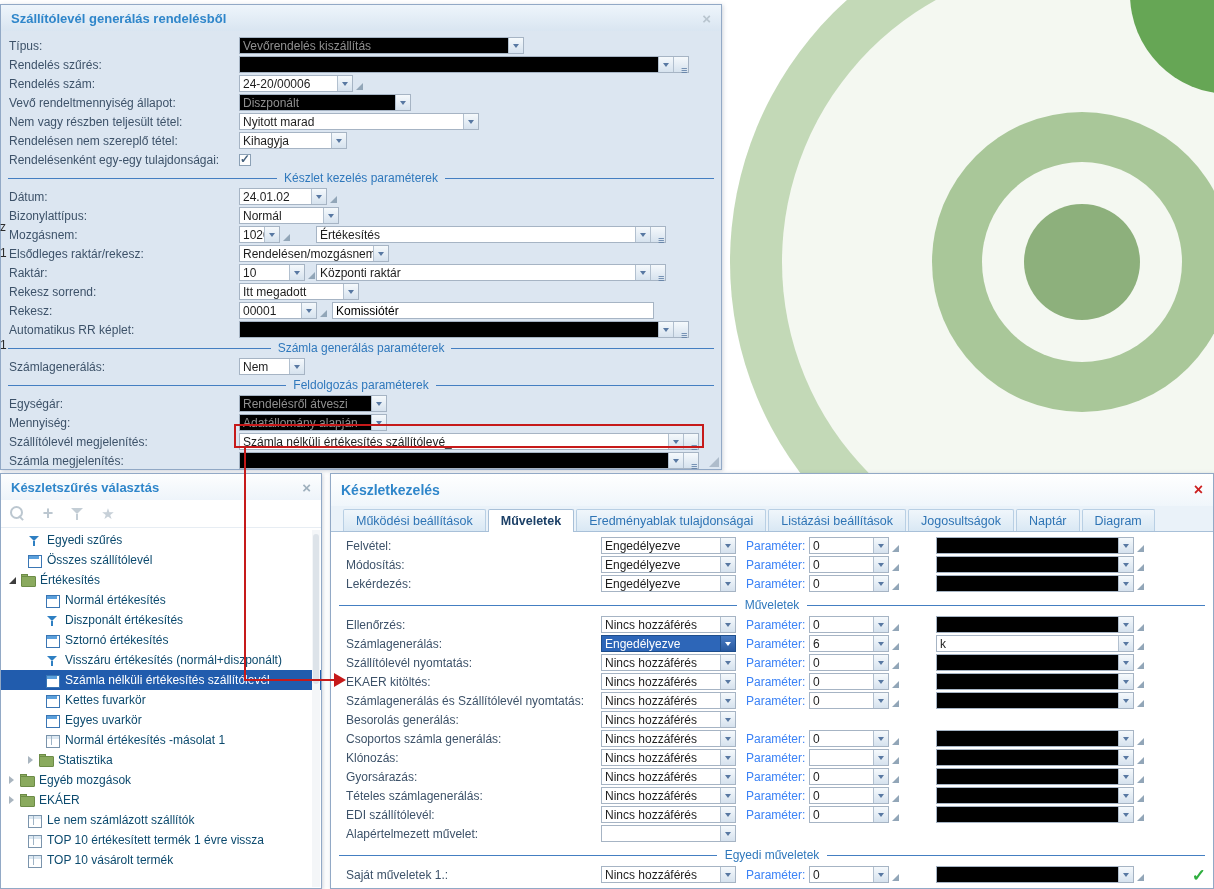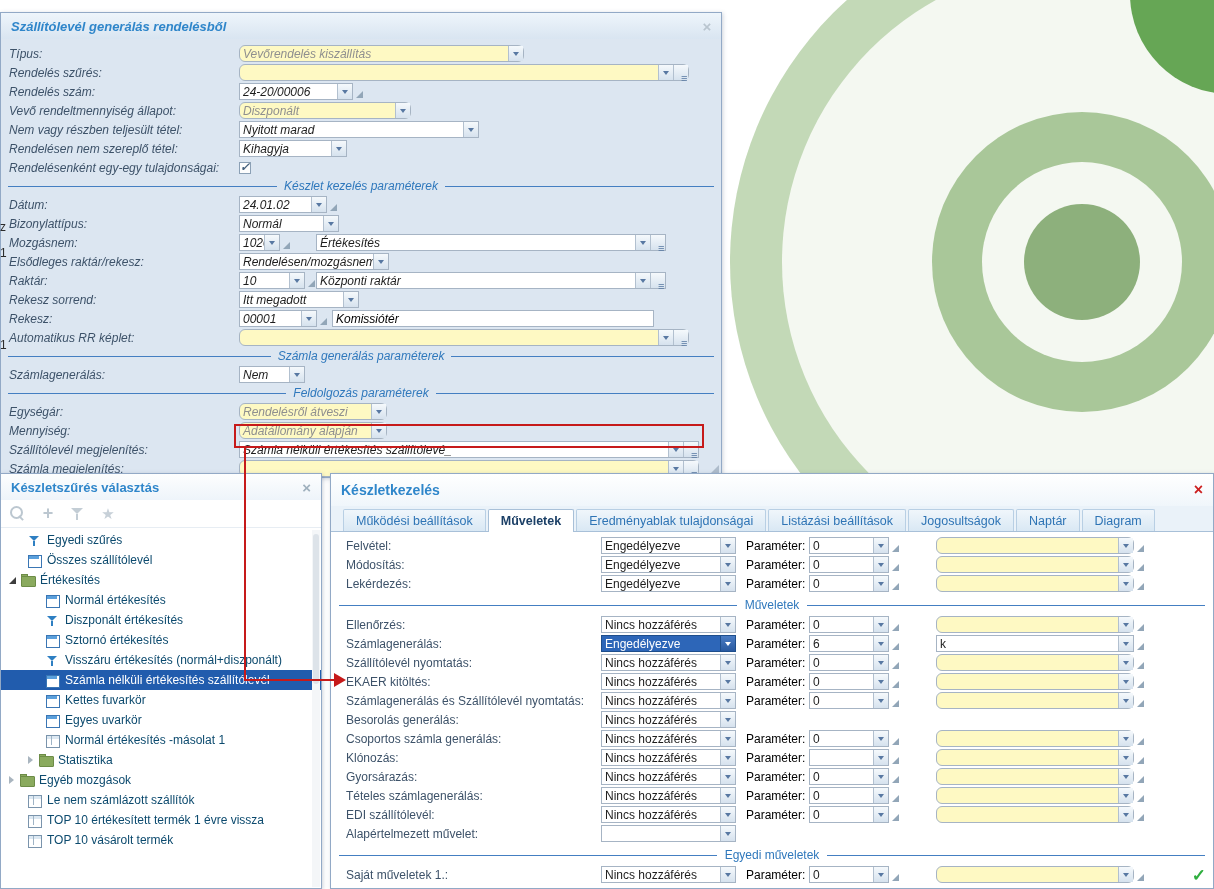--- a/index.html
+++ b/index.html
@@ -14,38 +14,38 @@
   .titlebar { display:flex; align-items:center; padding:0 10px; }
   .title-text { font-weight:bold; color:#2f86ca; }
   .close-btn { margin-left:auto; font-weight:bold; font-size:15px; line-height:1; }
 
   
   .cmb { display:flex; align-items:stretch; height:17px; background:#fff; border:1px solid #a6b4c4; font-size:12px; color:#1d1d1d; flex:none; }
   .cmb .v { flex:1; padding:1px 3px 0 3px; white-space:nowrap; overflow:hidden; }
   .cmb .db { width:15px; flex:none; display:flex; align-items:center; justify-content:center; background:linear-gradient(#f5f9fc,#d6e2ee); border-left:1px solid #b2c0cf; }
   .cmb .db::before { content:""; width:0; height:0; border-left:3px solid transparent; border-right:3px solid transparent; border-top:4px solid #5878a2; }
   .cmb .db.mn::before { content:"≡"; border:none; font-size:11px; line-height:1; color:#5878a2; }
-  .cmb.dis { background:#fef9c3;border-radius:6px; }
+  .cmb.dis { background:#000000; }
   .cmb.dis .v { color:#8f8f8f; }
   .cmb.hl { background:#2d66b8; border-color:#1e4e8c; }
   .cmb.hl .v { color:#fff; }
   .cmb.hl .db { background:linear-gradient(#4a7cc4,#2a5aa0); border-left-color:#1e4e8c; }
   .cmb.hl .db::before { border-top-color:#fff; }
   .grp { width:11px; height:17px; position:relative; flex:none; }
   .grp::before { content:""; position:absolute; right:1px; bottom:2px; width:0; height:0; border-bottom:7px solid #92a6b8; border-left:7px solid transparent; }
   .fld { height:17px; border:1px solid #a6b4c4; background:#fff; padding:0 3px; display:flex; align-items:center; flex:none; }
   .chk { width:12px; height:12px; border:1px solid #8ba0b5; background:#fdfdfd; position:relative; flex:none; }
   .chk.checked::before { content:"✓"; position:absolute; left:0; top:-3px; font-size:12px; font-weight:bold; color:#44607c; }
 
   
   .sec { display:flex; align-items:center; height:16px; margin:1px 0; color:#2f78bc; font-size:12px; }
   .sec::before, .sec::after { content:""; flex:1; border-top:1px solid #447fc2; margin:0 7px; }
 
   
-  #dlg { left:0; top:12px; width:722px; height:466px; background:#dce6f1;font-style:italic; }
+  #dlg { left:0; top:4px; width:722px; height:466px; background:#dce6f1; }
   #dlg .titlebar { height:26px; background:linear-gradient(#eef5fb,#d9e5f1); }
   #dlg .titlebar .title-text { font-size:13px; }
   #dlg .close-btn { color:#b9c5cf; }
   #dlg-body { padding-top:5px; }
   .frow { display:flex; align-items:center; height:19px; padding-left:8px; }
   .frow .lbl { width:230px; flex:none; color:#3d5269; white-space:nowrap; }
   .resize-grip { position:absolute; right:2px; bottom:2px; width:12px; height:12px; }
   .resize-grip::before { content:""; position:absolute; right:0; bottom:0; border-bottom:10px solid #aebccb; border-left:10px solid transparent; }
 
   
@@ -90,21 +90,21 @@
   #mwin { left:330px; top:473px; width:884px; height:416px; }
   #mwin .titlebar { height:32px; background:linear-gradient(#ffffff,#f0f6fb); }
   #mwin .title-text { font-size:14px; }
   #mwin .close-btn { color:#cc1f1f; font-size:16px; }
   #mtabs { display:flex; align-items:flex-end; gap:2px; height:26px; padding:0 12px; border-bottom:1px solid #a8c0d8; background:#eaf2f9; }
   .tab { padding:4px 12px 3px; color:#2e74b5; background:linear-gradient(#f0f6fb,#d9e8f4); border:1px solid #b8cfe4; border-bottom:none; border-radius:2px 2px 0 0; white-space:nowrap; font-size:12.5px; }
   .tab.active { background:#fff; color:#1b3f66; font-weight:bold; position:relative; top:1px; padding-bottom:4px; border-color:#a8c0d8; }
   #mbody { padding-top:4px; }
   .mrow { display:flex; align-items:center; height:19px; padding-left:15px; }
   .mrow .mlbl { width:255px; flex:none; color:#3d5269; white-space:nowrap; }
-  .mrow .plbl { width:60px; flex:none; margin-left:10px; color:#000000; }
+  .mrow .plbl { width:60px; flex:none; margin-left:10px; color:#3b82f6; }
   .msec { display:flex; align-items:center; height:16px; margin:4px 0 2px; color:#2f78bc; }
   .msec::before, .msec::after { content:""; flex:1; border-top:1px solid #447fc2; margin:0 8px; }
   #mcheck { position:absolute; right:7px; bottom:2px; color:#2fae3f; font-size:17px; font-weight:bold; }
 
   .frag { position:absolute; left:0; color:#2b2b2b; z-index:5; font-size:12px; }
 </style>
 </head>
 <body>
 
 <div id="screen">
@@ -380,20 +380,25 @@
       <div class="trow pl27">
           <span class="ar-col"></span>
           <span class="ic i-folder"></span>
           <span>Statisztika</span>
         </div>
       <div class="trow pl8">
           <span class="ar-col"></span>
           <span class="ic i-folder"></span>
           <span>Egyéb mozgások</span>
         </div>
+      <div class="trow pl8">
+          <span class="ar-col"></span>
+          <span class="ic i-folder"></span>
+          <span>EKÁER</span>
+        </div>
       <div class="trow pl27">
           <span class="ic i-table"></span>
           <span>Le nem számlázott szállítók</span>
         </div>
       <div class="trow pl27">
           <span class="ic i-table"></span>
           <span>TOP 10 értékesített termék 1 évre vissza</span>
         </div>
       <div class="trow pl27">
           <span class="ic i-table"></span>

